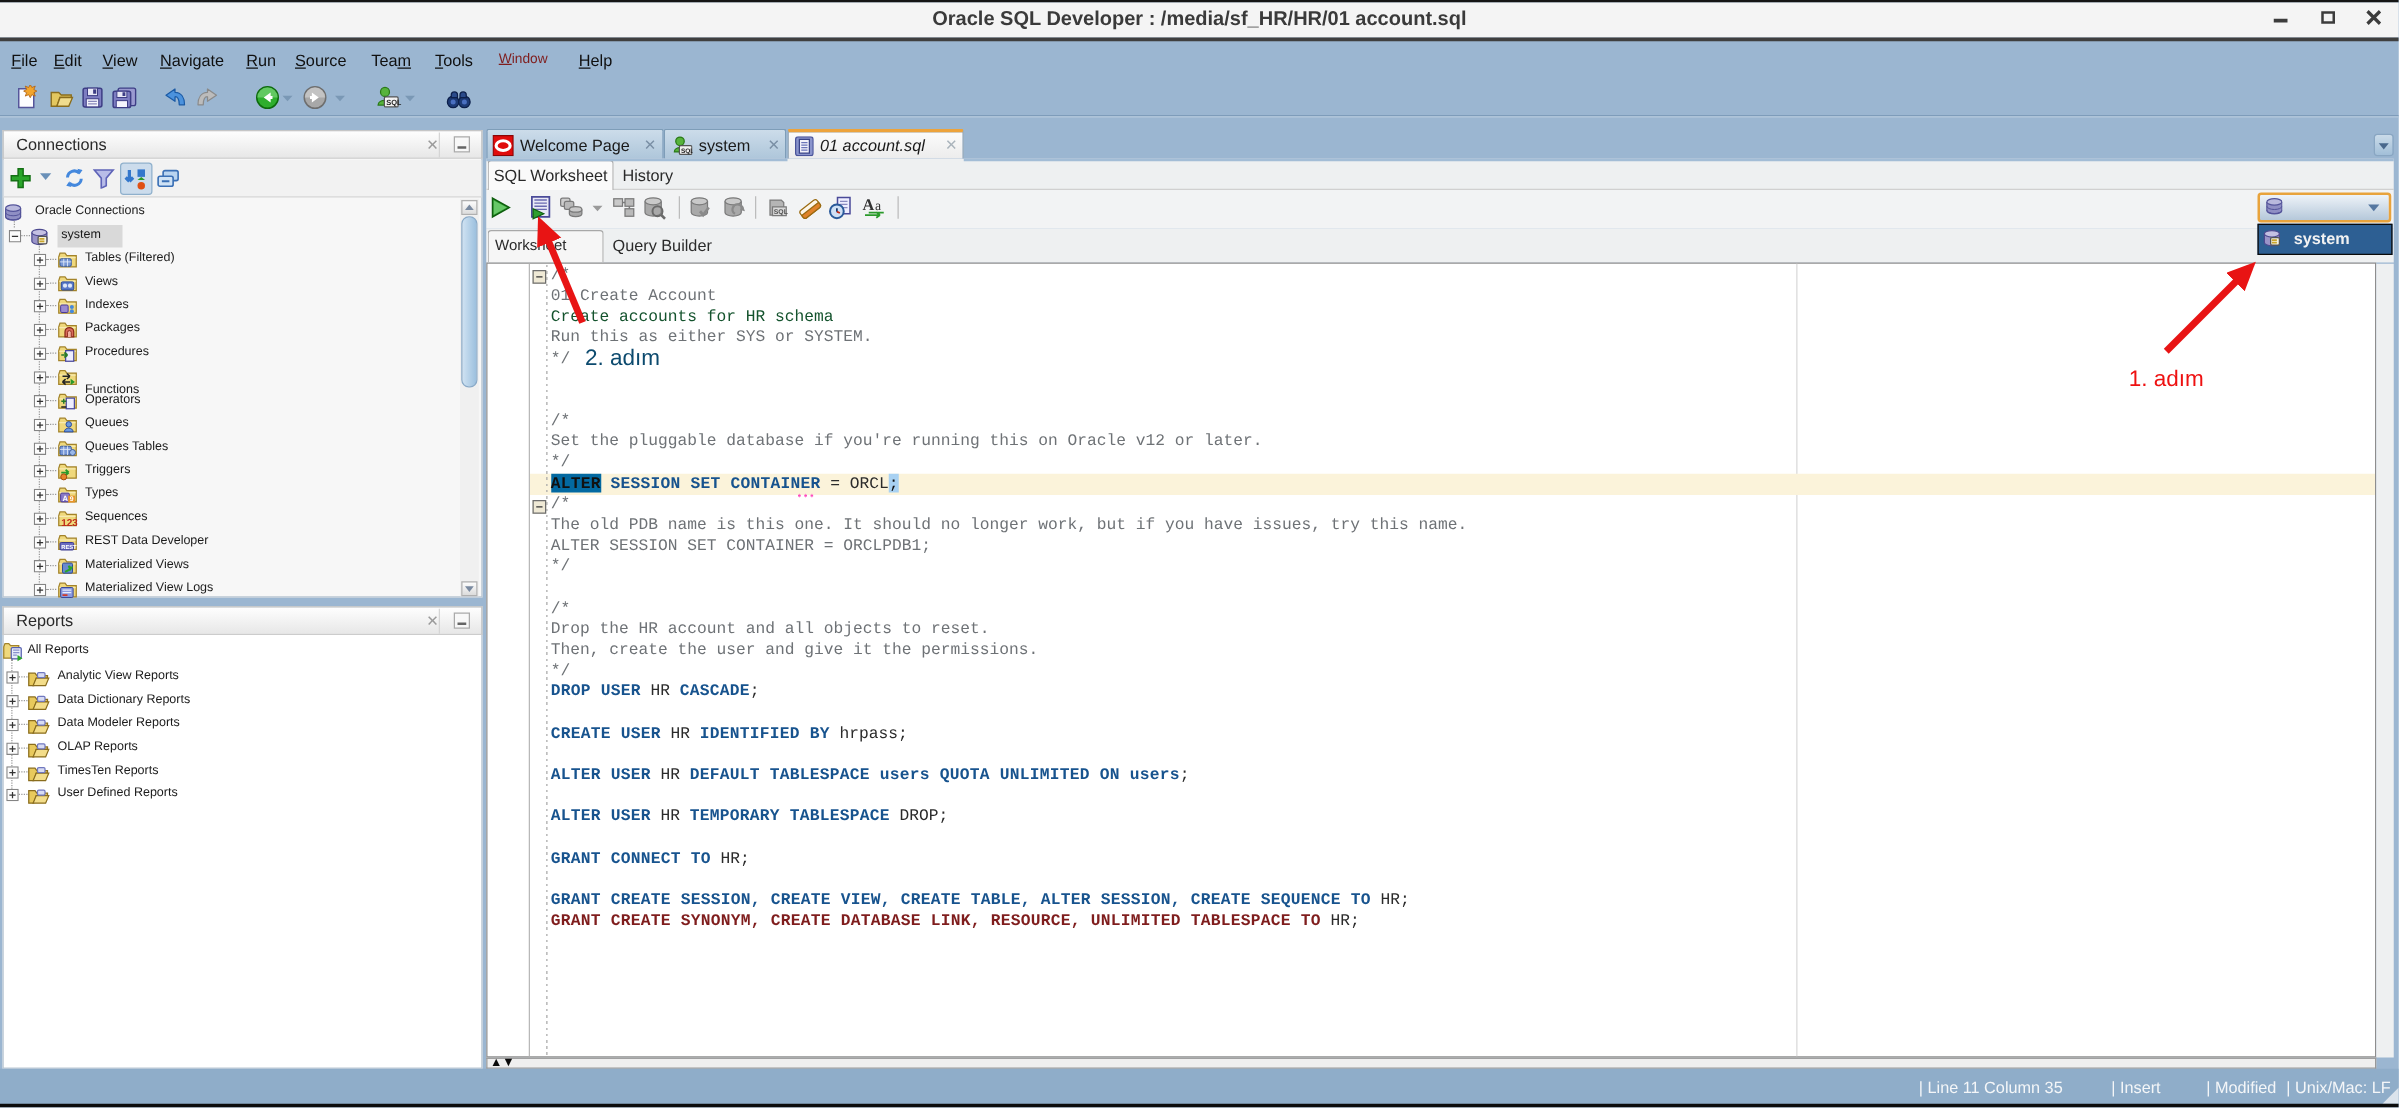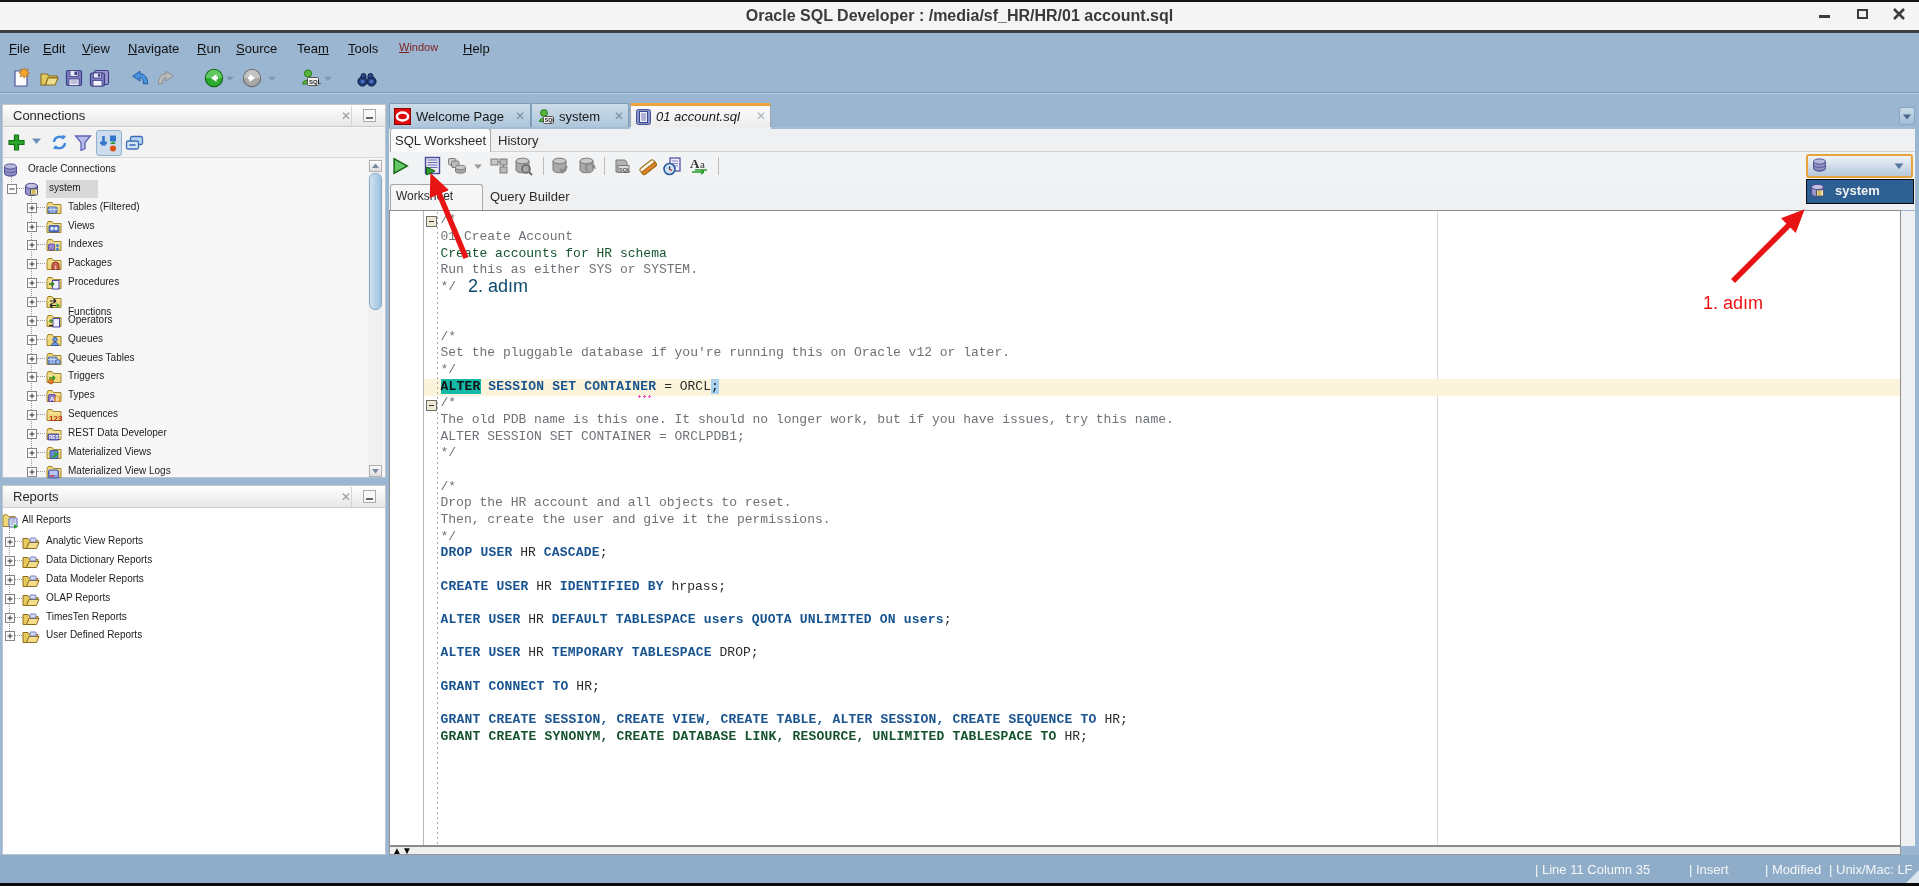--- a/index.html
+++ b/index.html
@@ -744,42 +744,42 @@
 <pre class="a" style="left:440.5px;top:212.2px;font-family:'Liberation Mono',monospace;font-size:13px;line-height:16.65px"><span style="color:#6e7276">/*</span>
 <span style="color:#6e7276">01 Create Account</span>
 <span style="color:#14532d">Create accounts for HR schema</span>
 <span style="color:#6e7276">Run this as either SYS or SYSTEM.</span>
 <span style="color:#6e7276">*/</span>
 
 
 <span style="color:#6e7276">/*</span>
 <span style="color:#6e7276">Set the pluggable database if you're running this on Oracle v12 or later.</span>
 <span style="color:#6e7276">*/</span>
-<span style="color:#111;font-weight:bold;background:#14b8a6;letter-spacing:0.2px">ALTER</span><span style="color:#2b2b2b"> </span><span style="color:#17538e;font-weight:bold;letter-spacing:0.2px">SESSION SET CONTAINER</span><span style="color:#2b2b2b"> = ORCL</span><span style="color:#111;background:#a8d1f2">;</span>
+<span style="color:#111;font-weight:bold;background:#0369a1;letter-spacing:0.2px">ALTER</span><span style="color:#2b2b2b"> </span><span style="color:#17538e;font-weight:bold;letter-spacing:0.2px">SESSION SET CONTAINER</span><span style="color:#2b2b2b"> = ORCL</span><span style="color:#111;background:#a8d1f2">;</span>
 <span style="color:#6e7276">/*</span>
 <span style="color:#6e7276">The old PDB name is this one. It should no longer work, but if you have issues, try this name.</span>
 <span style="color:#6e7276">ALTER SESSION SET CONTAINER = ORCLPDB1;</span>
 <span style="color:#6e7276">*/</span>
 
 <span style="color:#6e7276">/*</span>
 <span style="color:#6e7276">Drop the HR account and all objects to reset.</span>
 <span style="color:#6e7276">Then, create the user and give it the permissions.</span>
 <span style="color:#6e7276">*/</span>
 <span style="color:#17538e;font-weight:bold;letter-spacing:0.2px">DROP USER</span><span style="color:#2b2b2b"> HR </span><span style="color:#17538e;font-weight:bold;letter-spacing:0.2px">CASCADE</span><span style="color:#2b2b2b">;</span>
 
 <span style="color:#17538e;font-weight:bold;letter-spacing:0.2px">CREATE USER</span><span style="color:#2b2b2b"> HR </span><span style="color:#17538e;font-weight:bold;letter-spacing:0.2px">IDENTIFIED BY</span><span style="color:#2b2b2b"> hrpass;</span>
 
 <span style="color:#17538e;font-weight:bold;letter-spacing:0.2px">ALTER USER</span><span style="color:#2b2b2b"> HR </span><span style="color:#17538e;font-weight:bold;letter-spacing:0.2px">DEFAULT TABLESPACE users QUOTA UNLIMITED ON users</span><span style="color:#2b2b2b">;</span>
 
 <span style="color:#17538e;font-weight:bold;letter-spacing:0.2px">ALTER USER</span><span style="color:#2b2b2b"> HR </span><span style="color:#17538e;font-weight:bold;letter-spacing:0.2px">TEMPORARY TABLESPACE</span><span style="color:#2b2b2b"> DROP;</span>
 
 <span style="color:#17538e;font-weight:bold;letter-spacing:0.2px">GRANT CONNECT TO</span><span style="color:#2b2b2b"> HR;</span>
 
 <span style="color:#17538e;font-weight:bold;letter-spacing:0.2px">GRANT CREATE SESSION, CREATE VIEW, CREATE TABLE, ALTER SESSION, CREATE SEQUENCE TO</span><span style="color:#2b2b2b"> HR;</span>
-<span style="color:#14532d;font-weight:bold;letter-spacing:0.2px">GRANT CREATE SYNONYM, CREATE DATABASE LINK, RESOURCE, UNLIMITED TABLESPACE TO</span><span style="color:#2b2b2b"> HR;</span></pre>
+<span style="color:#7f1d1d;font-weight:bold;letter-spacing:0.2px">GRANT CREATE SYNONYM, CREATE DATABASE LINK, RESOURCE, UNLIMITED TABLESPACE TO</span><span style="color:#2b2b2b"> HR;</span></pre>
 <div class="a" style="left:637px;top:395px;width:14px;height:3px;background-image:radial-gradient(circle,#ff4dbf 1px,transparent 1.3px);background-size:5px 3px"></div>
 <div class="a" style="left:389px;top:846px;width:1512px;height:9px;background:#efefef;border:1px solid #999;border-top:1px solid #888"></div>
 <div class="a" style="left:392px;top:845px;font-size:10px;color:#0a0a0a">▲▼</div>
 <div class="a" style="left:0;top:855px;width:1919px;height:28px;background:#8fadc9"></div>
 <div class="a" style="left:1535px;top:862px;font-size:13px;color:#f4f6f8">| Line 11 Column 35</div>
 <div class="a" style="left:1689px;top:862px;font-size:13px;color:#f4f6f8">| Insert</div>
 <div class="a" style="left:1765px;top:862px;font-size:13px;color:#f4f6f8">| Modified</div>
 <div class="a" style="left:1829px;top:862px;font-size:13px;color:#f4f6f8">| Unix/Mac: LF</div>
 <div class="a" style="left:1906px;top:870px;width:0;height:0;border-left:13px solid transparent;border-bottom:13px solid #dce4ec"></div>
 <div class="a" style="left:0;top:883px;width:1919px;height:3px;background:#0c0c0c"></div>

